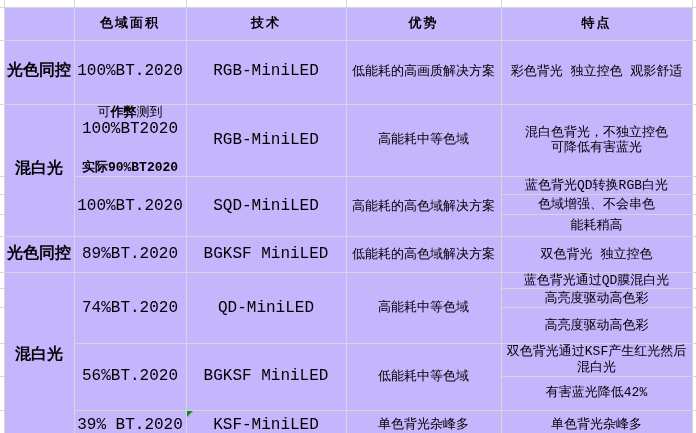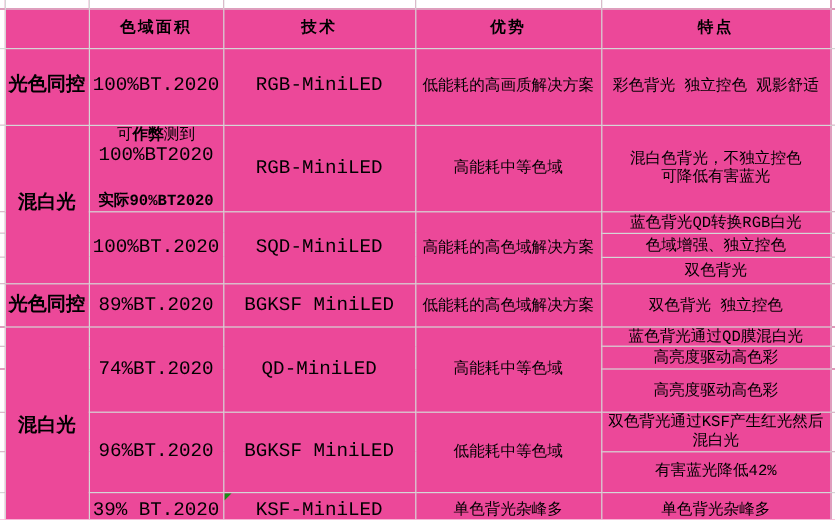--- a/index.html
+++ b/index.html
@@ -1,17 +1,17 @@
 <!DOCTYPE html>
 <html style="--grid: #d6d6d6; --flag: #168c16;"><head>
 <meta charset="utf-8">
 <style>
   html,body{margin:0;padding:0;background:#ffffff;}
   .sheet{
-    width:696px;height:433px;overflow:hidden;background:#ec4899;
+    width:696px;height:433px;overflow:hidden;background:#c4b5fd;
     font-family:"Liberation Mono","DejaVu Sans Mono",monospace;
   }
   table{
     border-collapse:collapse;table-layout:fixed;width:696px;
   }
   td{
     border:1px solid var(--grid,#d6d6d6);
     padding:0;margin:0;
     text-align:center;vertical-align:middle;
     color:#000;font-size:13px;line-height:1.2;
@@ -99,26 +99,26 @@
   <tr style="height:18px">
     <td class="sliver"></td>
     <td class="lat" rowspan="3">100%BT.2020</td>
     <td class="lat" rowspan="3">SQD-MiniLED</td>
     <td rowspan="3">高能耗的高色域解决方案</td>
     <td>蓝色背光QD转换RGB白光</td>
     <td class="sliver"></td>
   </tr>
   <tr style="height:20px">
     <td class="sliver"></td>
-    <td>色域增强、独立控色</td>
+    <td>色域增强、不会串色</td>
     <td class="sliver"></td>
   </tr>
   <tr style="height:22px">
     <td class="sliver"></td>
-    <td>双色背光</td>
+    <td>能耗稍高</td>
     <td class="sliver"></td>
   </tr>
 
   <tr style="height:36px">
     <td class="sliver"></td>
     <td class="label">光色同控</td>
     <td class="lat">89%BT.2020</td>
     <td class="lat">BGKSF MiniLED</td>
     <td>低能耗的高色域解决方案</td>
     <td>双色背光 独立控色</td>
@@ -140,21 +140,21 @@
     <td class="sliver"></td>
   </tr>
   <tr style="height:36px">
     <td class="sliver"></td>
     <td>高亮度驱动高色彩</td>
     <td class="sliver"></td>
   </tr>
 
   <tr style="height:31px">
     <td class="sliver"></td>
-    <td class="lat" rowspan="2">96%BT.2020</td>
+    <td class="lat" rowspan="2">56%BT.2020</td>
     <td class="lat" rowspan="2">BGKSF MiniLED</td>
     <td rowspan="2">低能耗中等色域</td>
     <td>双色背光通过KSF产生红光然后混白光</td>
     <td class="sliver"></td>
   </tr>
   <tr style="height:34px">
     <td class="sliver"></td>
     <td>有害蓝光降低42%</td>
     <td class="sliver"></td>
   </tr>

